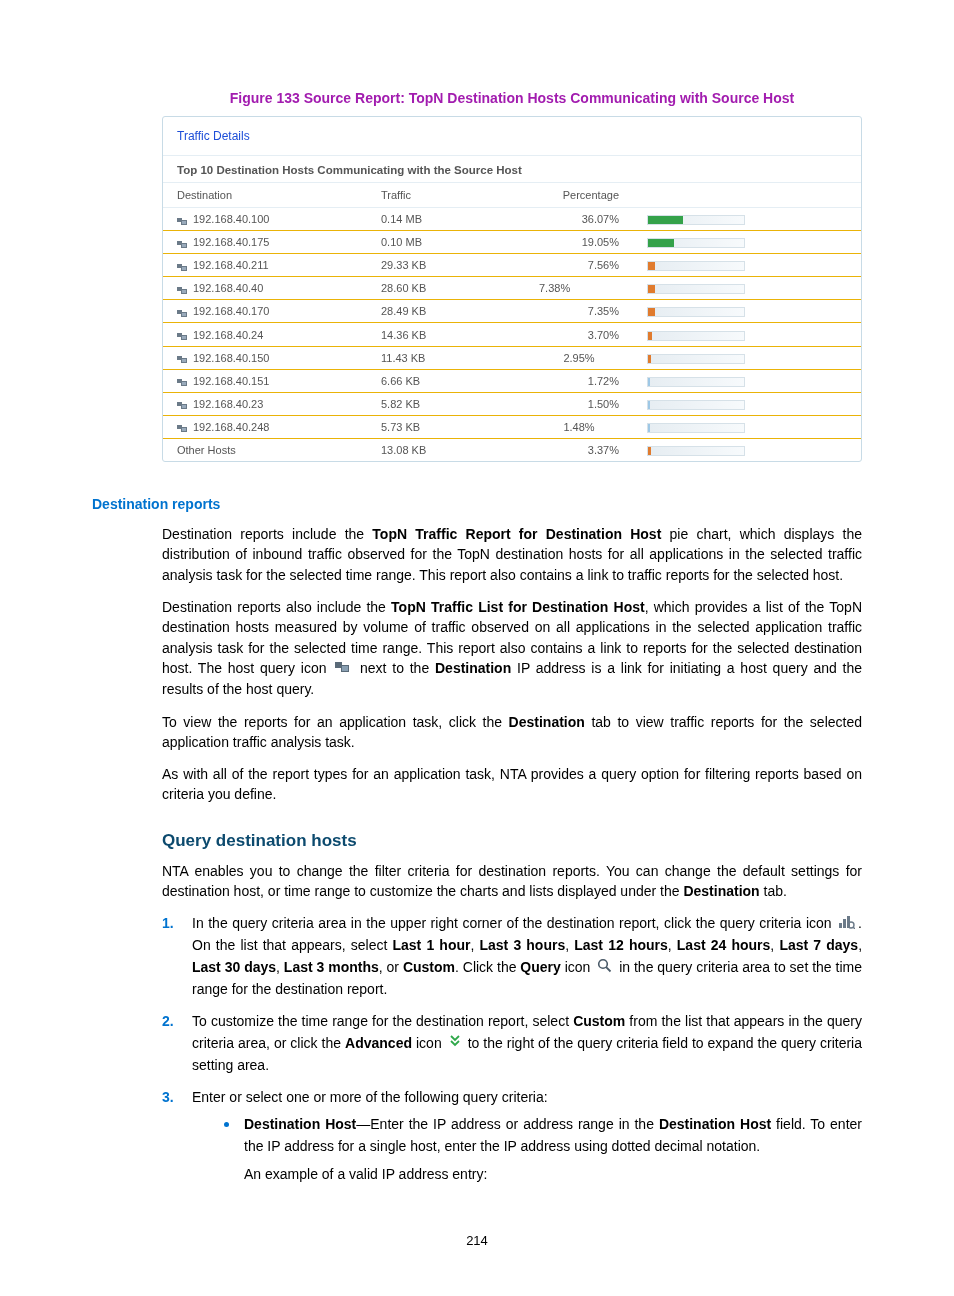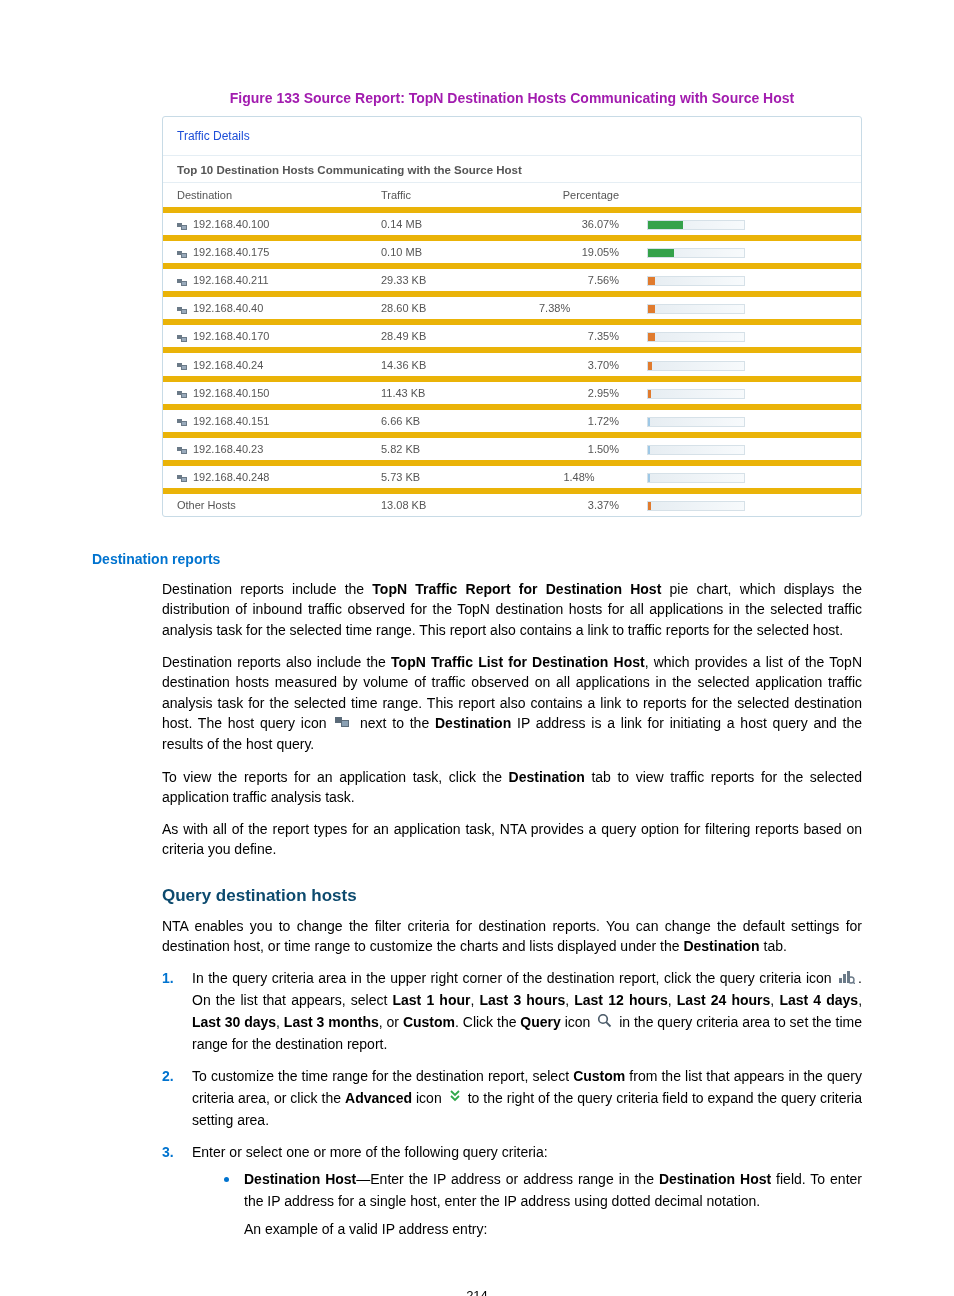--- a/index.html
+++ b/index.html
@@ -5,21 +5,21 @@
   html,body{margin:0;padding:0;background:#fff;color:#000;font-family:Arial,Helvetica,sans-serif;font-size:14px;}
   .page{width:954px;margin:0 auto;padding:50px 92px 40px 92px;box-sizing:border-box;}
   .fig-caption{color:#a21caf;font-weight:bold;font-size:14px;margin:40px 0 10px 70px;text-align:center;}
   .panel{border:1px solid #c8dbe6;border-radius:3px;margin-left:70px;}
   .panel-top{padding:10px 14px 6px 14px;}
   .panel-link{color:#1d4ed8;font-size:12px;}
   .panel-sep{border-top:1px solid #e5eef4;margin:6px 0 0 0;}
   .panel-title{font-weight:bold;font-size:11.5px;color:#555;padding:8px 14px 6px 14px;}
   table.tbl{width:100%;border-collapse:collapse;font-size:11px;color:#555;}
   table.tbl th{font-weight:normal;color:#555;text-align:left;padding:6px 14px;border-top:1px solid #e5eef4;border-bottom:1px solid #e5eef4;}
-  table.tbl td{padding:5px 14px;border-top:6px solid #eab308;}
+  table.tbl td{padding:5px 14px;border-top:1px solid #eab308;}
   .col-traffic{width:130px;}
   .col-pct{width:80px;text-align:right;}
   .col-bar{width:200px;}
   .ip-icon{display:inline-block;width:11px;height:9px;margin-right:5px;vertical-align:middle;}
   .bar-wrap{display:inline-block;width:96px;height:8px;background:linear-gradient(to right,#e6edf2,#f7fafc);border:1px solid #d6e1e8;vertical-align:middle;}
   .bar-fill{height:100%;display:block;}
   .h2{color:#0073cf;font-size:14px;font-weight:bold;margin:34px 0 12px 0;}
   .h3{color:#0c4a6e;font-size:17px;font-weight:bold;margin:26px 0 10px 70px;}
   .body-p{margin:0 0 12px 70px;text-align:justify;line-height:1.45;font-size:14px;}
   .ol{margin:0 0 0 70px;padding:0;list-style:none;counter-reset:step;}
@@ -116,21 +116,21 @@
             <td class="col-pct" style="text-align: right;">3.70%</td>
             <td class="col-bar"><span class="bar-wrap"><span class="bar-fill" style="width: 3.7%; background: rgb(224, 123, 46);"></span></span></td>
           </tr>
           <tr>
             <td><span class="ip-icon"><svg width="11" height="9" viewBox="0 0 11 9">
                   <rect x="0" y="1" width="5" height="4" fill="#6b7a88"></rect>
                   <rect x="4" y="3" width="6" height="5" fill="#6b7a88"></rect>
                   <rect x="5" y="4" width="4" height="3" fill="#9ab"></rect>
                 </svg></span><span>192.168.40.150</span></td>
             <td class="col-traffic">11.43 KB</td>
-            <td class="col-pct" style="text-align: right;">2.95%</td>
+            <td class="col-pct" style="text-align: center;">2.95%</td>
             <td class="col-bar"><span class="bar-wrap"><span class="bar-fill" style="width: 2.95%; background: rgb(224, 123, 46);"></span></span></td>
           </tr>
           <tr>
             <td><span class="ip-icon"><svg width="11" height="9" viewBox="0 0 11 9">
                   <rect x="0" y="1" width="5" height="4" fill="#6b7a88"></rect>
                   <rect x="4" y="3" width="6" height="5" fill="#6b7a88"></rect>
                   <rect x="5" y="4" width="4" height="3" fill="#9ab"></rect>
                 </svg></span><span>192.168.40.151</span></td>
             <td class="col-traffic">6.66 KB</td>
             <td class="col-pct" style="text-align: right;">1.72%</td>
@@ -200,21 +200,21 @@
     <li>
       <span>In the query criteria area in the upper right corner of the destination report, click the query criteria icon </span>
       <span class="inline-icon">
         <svg width="16" height="14" viewBox="0 0 16 14">
             <rect x="0" y="8" width="3" height="5" fill="#6b7a88"></rect>
             <rect x="4" y="4" width="3" height="9" fill="#6b7a88"></rect>
             <rect x="8" y="1" width="3" height="12" fill="#6b7a88"></rect>
             <circle cx="12" cy="10" r="3" fill="none" stroke="#6b7a88" stroke-width="1.4"></circle>
             <line x1="14" y1="12" x2="16" y2="14" stroke="#6b7a88" stroke-width="1.4"></line>
           </svg>
-      </span><span>. On the list that appears, select </span><span id="s1-opts"><b>Last 1 hour</b>, <b>Last 3 hours</b>, <b>Last 12 hours</b>, <b>Last 24 hours</b>, <b>Last 4 days</b>, <b>Last 30 days</b>, <b>Last 3 months</b>, or <b>Custom</b></span><span>. Click the </span><b>Query</b><span> icon </span>
+      </span><span>. On the list that appears, select </span><span id="s1-opts"><b>Last 1 hour</b>, <b>Last 3 hours</b>, <b>Last 12 hours</b>, <b>Last 24 hours</b>, <b>Last 7 days</b>, <b>Last 30 days</b>, <b>Last 3 months</b>, or <b>Custom</b></span><span>. Click the </span><b>Query</b><span> icon </span>
       <span class="inline-icon">
         <svg width="15" height="15" viewBox="0 0 15 15">
             <circle cx="6" cy="6" r="4.3" fill="none" stroke="#4a5a68" stroke-width="1.6"></circle>
             <line x1="9.2" y1="9.2" x2="13.5" y2="13.5" stroke="#4a5a68" stroke-width="1.8"></line>
           </svg>
       </span>
       <span> in the query criteria area to set the time range for the destination report.</span>
     </li>
     <li>
       <span>To customize the time range for the destination report, select </span><b>Custom</b><span> from the list that appears in the query criteria area, or click the </span><b>Advanced</b><span> icon </span>

